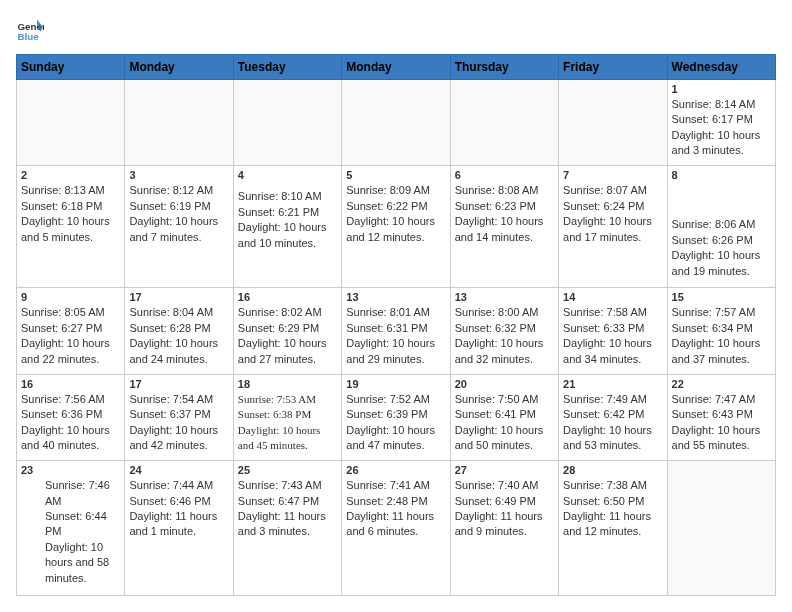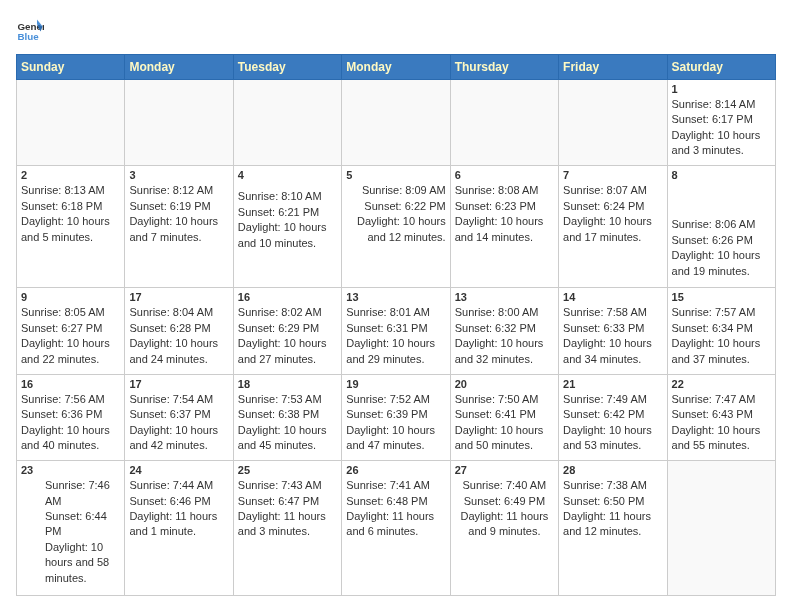--- a/index.html
+++ b/index.html
@@ -46,21 +46,21 @@
     }
     .calendar {
       flex: 1;
       border: 1px solid #ccc;
       border-collapse: collapse;
       width: 100%;
       table-layout: fixed;
     }
     .calendar th {
       background: #3a7abf;
-      color: #fef9c3;
+      color: #000000;
       font-size: 12px;
       font-weight: bold;
       padding: 5px 4px;
       text-align: left;
       border: 1px solid #2a6aaf;
     }
     .calendar td {
       border: 1px solid #ccc;
       vertical-align: top;
       padding: 3px 4px;
@@ -108,21 +108,21 @@
 
   <table class="calendar">
     <thead>
       <tr>
       <th>Sunday</th>
           <th>Monday</th>
           <th>Tuesday</th>
           <th>Monday</th>
           <th>Thursday</th>
           <th>Friday</th>
-          <th>Saturday</th>
+          <th>Wednesday</th>
         </tr>
     </thead>
     <tbody id="calendar-body">
     <tr>
           <td class="empty-cell"></td>
           <td class="empty-cell"></td>
           <td class="empty-cell"></td>
           <td class="empty-cell"></td>
           <td class="empty-cell"></td>
           <td class="empty-cell"></td>
@@ -147,21 +147,21 @@
 Daylight: 10 hours and 7 minutes.</div>
           </td>
           <td>
             <span class="day-num">4</span>
             <div class="day-info" style="white-space: pre-line; margin-top: 8px;">Sunrise: 8:10 AM
 Sunset: 6:21 PM
 Daylight: 10 hours and 10 minutes.</div>
           </td>
           <td>
             <span class="day-num">5</span>
-            <div class="day-info" style="white-space: pre-line; text-align: right;">Sunrise: 8:09 AM
+            <div class="day-info" style="white-space: pre-line;">Sunrise: 8:09 AM
 Sunset: 6:22 PM
 Daylight: 10 hours and 12 minutes.</div>
           </td>
           <td>
             <span class="day-num">6</span>
             <div class="day-info" style="white-space: pre-line;">Sunrise: 8:08 AM
 Sunset: 6:23 PM
 Daylight: 10 hours and 14 minutes.</div>
           </td>
           <td>
@@ -229,21 +229,21 @@
 Daylight: 10 hours and 40 minutes.</div>
           </td>
           <td>
             <span class="day-num">17</span>
             <div class="day-info" style="white-space: pre-line;">Sunrise: 7:54 AM
 Sunset: 6:37 PM
 Daylight: 10 hours and 42 minutes.</div>
           </td>
           <td>
             <span class="day-num">18</span>
-            <div class="day-info" style="white-space: pre-line;">Sunrise: 7:53 AM
+            <div class="day-info" style="white-space: pre-line; font-family: Liberation Serif, serif;">Sunrise: 7:53 AM
 Sunset: 6:38 PM
 Daylight: 10 hours and 45 minutes.</div>
           </td>
           <td>
             <span class="day-num">19</span>
             <div class="day-info" style="white-space: pre-line;">Sunrise: 7:52 AM
 Sunset: 6:39 PM
 Daylight: 10 hours and 47 minutes.</div>
           </td>
           <td>
@@ -280,26 +280,26 @@
           </td>
           <td>
             <span class="day-num">25</span>
             <div class="day-info" style="white-space: pre-line;">Sunrise: 7:43 AM
 Sunset: 6:47 PM
 Daylight: 11 hours and 3 minutes.</div>
           </td>
           <td>
             <span class="day-num">26</span>
             <div class="day-info" style="white-space: pre-line;">Sunrise: 7:41 AM
-Sunset: 6:48 PM
+Sunset: 2:48 PM
 Daylight: 11 hours and 6 minutes.</div>
           </td>
           <td>
             <span class="day-num">27</span>
-            <div class="day-info" style="white-space: pre-line; text-align: center;">Sunrise: 7:40 AM
+            <div class="day-info" style="white-space: pre-line;">Sunrise: 7:40 AM
 Sunset: 6:49 PM
 Daylight: 11 hours and 9 minutes.</div>
           </td>
           <td>
             <span class="day-num">28</span>
             <div class="day-info" style="white-space: pre-line;">Sunrise: 7:38 AM
 Sunset: 6:50 PM
 Daylight: 11 hours and 12 minutes.</div>
           </td>
           <td class="empty-cell"></td>

